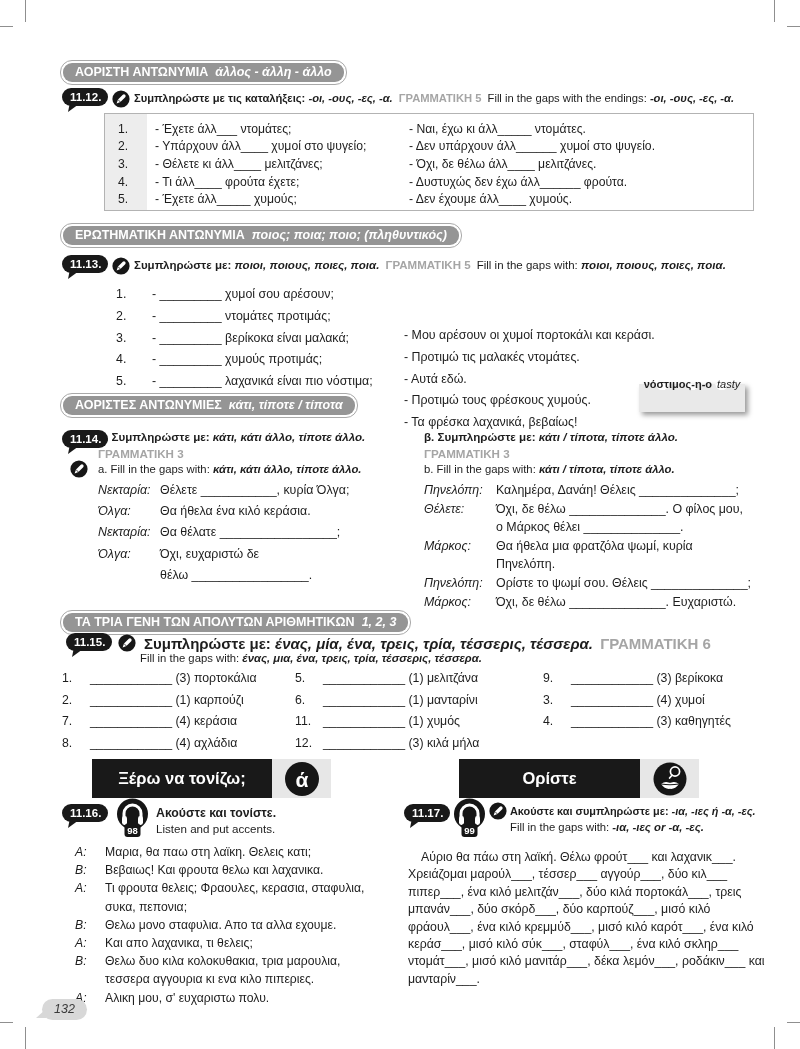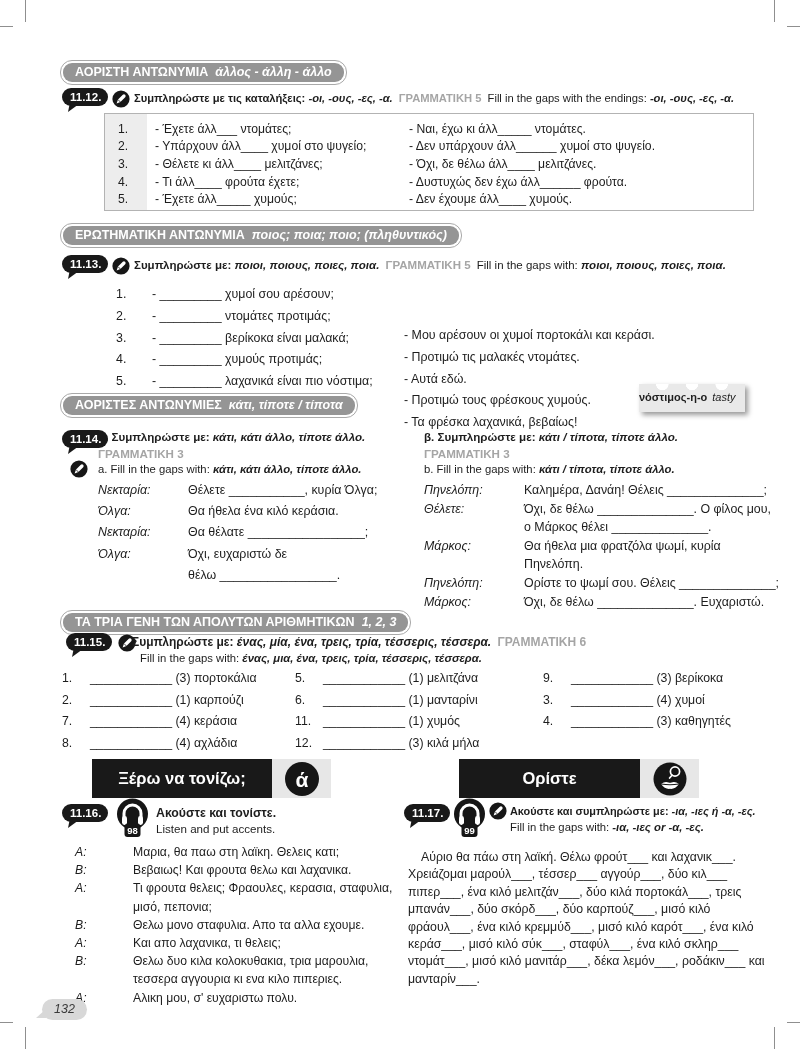--- a/index.html
+++ b/index.html
@@ -24,30 +24,30 @@
   .exbox::before{content:"";position:absolute;left:0;top:0;bottom:0;width:42px;background:#ededed;}
   .xrow{display:flex;position:relative;height:17.6px;align-items:center;font-size:12.2px;white-space:nowrap;}
   .xnum{width:42px;flex:none;padding-left:13px;box-sizing:border-box;}
   .xq{width:254px;flex:none;margin-left:8px;}
   .xa{flex:1;}
   .qwrap{position:absolute;font-size:12.4px;white-space:nowrap;}
   .qrow{display:flex;height:21.8px;}
   .qnum{width:36px;flex:none;}
   .qq{width:252px;flex:none;}
   .qa{flex:1;margin-top:41px;}
-  .note{position:absolute;display:flex;align-items:flex-end;justify-content:flex-start;padding-bottom:9px;
+  .note{position:absolute;display:flex;align-items:flex-end;justify-content:center;padding-bottom:22px;
        box-sizing:border-box;font-size:11px;
        background:radial-gradient(circle at 22% 0, #fff 6px, rgba(255,255,255,0) 6.5px),
                   radial-gradient(circle at 50% 0, #fff 6px, rgba(255,255,255,0) 6.5px),
                   radial-gradient(circle at 78% 0, #fff 6px, rgba(255,255,255,0) 6.5px),#e9e9e9;
        box-shadow:3px 3px 5px rgba(0,0,0,0.4);}
   .note .w{font-weight:bold;}
   .note .t{font-style:italic;margin-left:5px;}
   .dwrap{position:absolute;font-size:12.4px;white-space:nowrap;}
-  .drow{display:flex;gap:28px;}
+  .drow{display:flex;}
   .dsp{flex:none;font-style:italic;}
   .grid1115{position:absolute;display:grid;grid-template-columns:233px 248px 219px;grid-auto-rows:21.5px;
        font-size:12.3px;white-space:nowrap;}
   .gi15{display:flex;}
   .ginum{flex:none;width:28px;}
   .banner{position:absolute;background:#191919;color:#fff;display:flex;align-items:center;
        justify-content:center;font-weight:bold;font-size:16.5px;white-space:nowrap;}
   .iconbox{position:absolute;background:#e7e7e7;display:flex;align-items:center;justify-content:center;}
   .pgbubble{position:absolute;background:#d8d8d8;border-radius:11px;padding:3px 12px 4px;
        font-style:italic;font-size:12.5px;color:#3a3a3a;margin-top:32px;}
@@ -251,21 +251,21 @@
 <div class="sec-pill" style="left:60px;top:610px">
   <span class="sec-pill-inner"><span>ΤΑ ΤΡΙΑ ΓΕΝΗ ΤΩΝ ΑΠΟΛΥΤΩΝ ΑΡΙΘΜΗΤΙΚΩΝ</span><span class="sec-sub">1, 2, 3</span></span>
 </div>
 
 <div class="badge" style="left:66px;top:633px">11.15.</div>
 <svg class="abs" style="left:118px;top:634px" width="18" height="18" viewBox="0 0 18 18">
   <circle cx="9" cy="9" r="8.6" fill="#161616"></circle>
   <path d="M4.6 13.4 L6 9.6 L10.8 4.8 a1.7 1.7 0 0 1 2.4 2.4 L8.4 12 Z" fill="#fff"></path>
   <path d="M6 9.6 L8.4 12" stroke="#161616" stroke-width="0.8"></path>
 </svg>
-<div class="iline" style="left:132px;top:635px;font-size:12px">
+<div class="iline" style="left:144px;top:635px;font-size:15px">
   <span class="g">Συμπληρώστε με:</span>
   <span class="gi">ένας, μία, ένα, τρεις, τρία, τέσσερις, τέσσερα.</span>
   <span class="gram">ΓΡΑΜΜΑΤΙΚΗ 6</span>
 </div>
 <div class="iline" style="left:140px;top:652px;font-size:11.3px">
   <span>Fill in the gaps with:</span>
   <span class="eni">ένας, μια, ένα, τρεις, τρία, τέσσερις, τέσσερα.</span>
 </div>
 <div class="grid1115" style="left:62px;top:671px">
   <div class="gi15">
@@ -355,21 +355,21 @@
   <div class="drow" style="height:18.2px">
       <span class="dsp" style="width:30px">Β:</span>
       <span>Βεβαιως! Και φρουτα θελω και λαχανικα.</span>
     </div>
   <div class="drow" style="height:18.2px">
       <span class="dsp" style="width:30px">Α:</span>
       <span>Τι φρουτα θελεις; Φραουλες, κερασια, σταφυλια,</span>
     </div>
   <div class="drow" style="height:18.2px">
       <span class="dsp" style="width:30px"></span>
-      <span>μισό, πεπονια;</span>
+      <span>συκα, πεπονια;</span>
     </div>
   <div class="drow" style="height:18.2px">
       <span class="dsp" style="width:30px">Β:</span>
       <span>Θελω μονο σταφυλια. Απο τα αλλα εχουμε.</span>
     </div>
   <div class="drow" style="height:18.2px">
       <span class="dsp" style="width:30px">Α:</span>
       <span>Και απο λαχανικα, τι θελεις;</span>
     </div>
   <div class="drow" style="height:18.2px">

